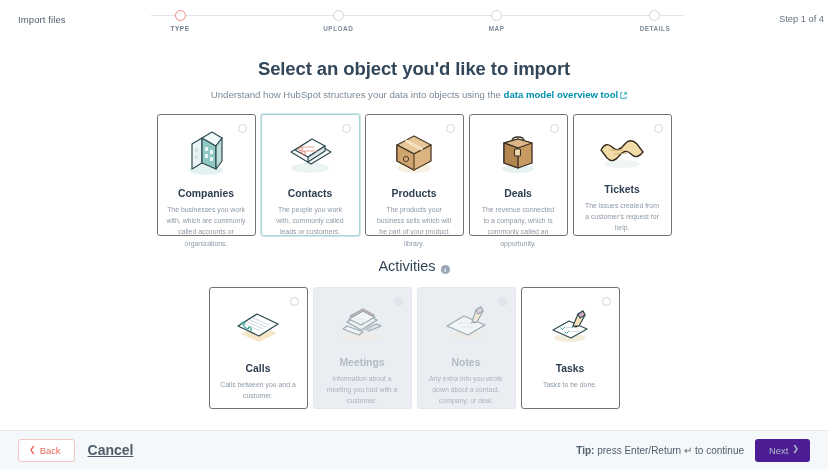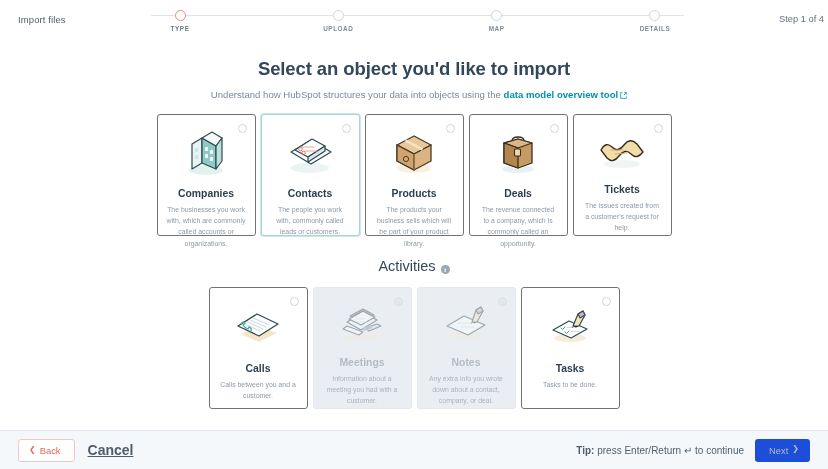--- a/index.html
+++ b/index.html
@@ -246,21 +246,21 @@
   }
   .tip {
     font-size: 10px;
     color: #51606f;
   }
   .tip b { font-weight: 700; }
   .btn-next {
     display: flex;
     align-items: flex-start;
     gap: 4px;
-    background: #1d4ed8;
+    background: #4c1d95;
     border: none;
     border-radius: 3px;
     color: #b4bec8;
     font-size: 9.4px;
     padding: 6px 11px 6px 14px;
     cursor: default;
     font-family: "Liberation Sans", sans-serif;
   }
   .chev { font-size: 8px; line-height: 1; }
 </style>

